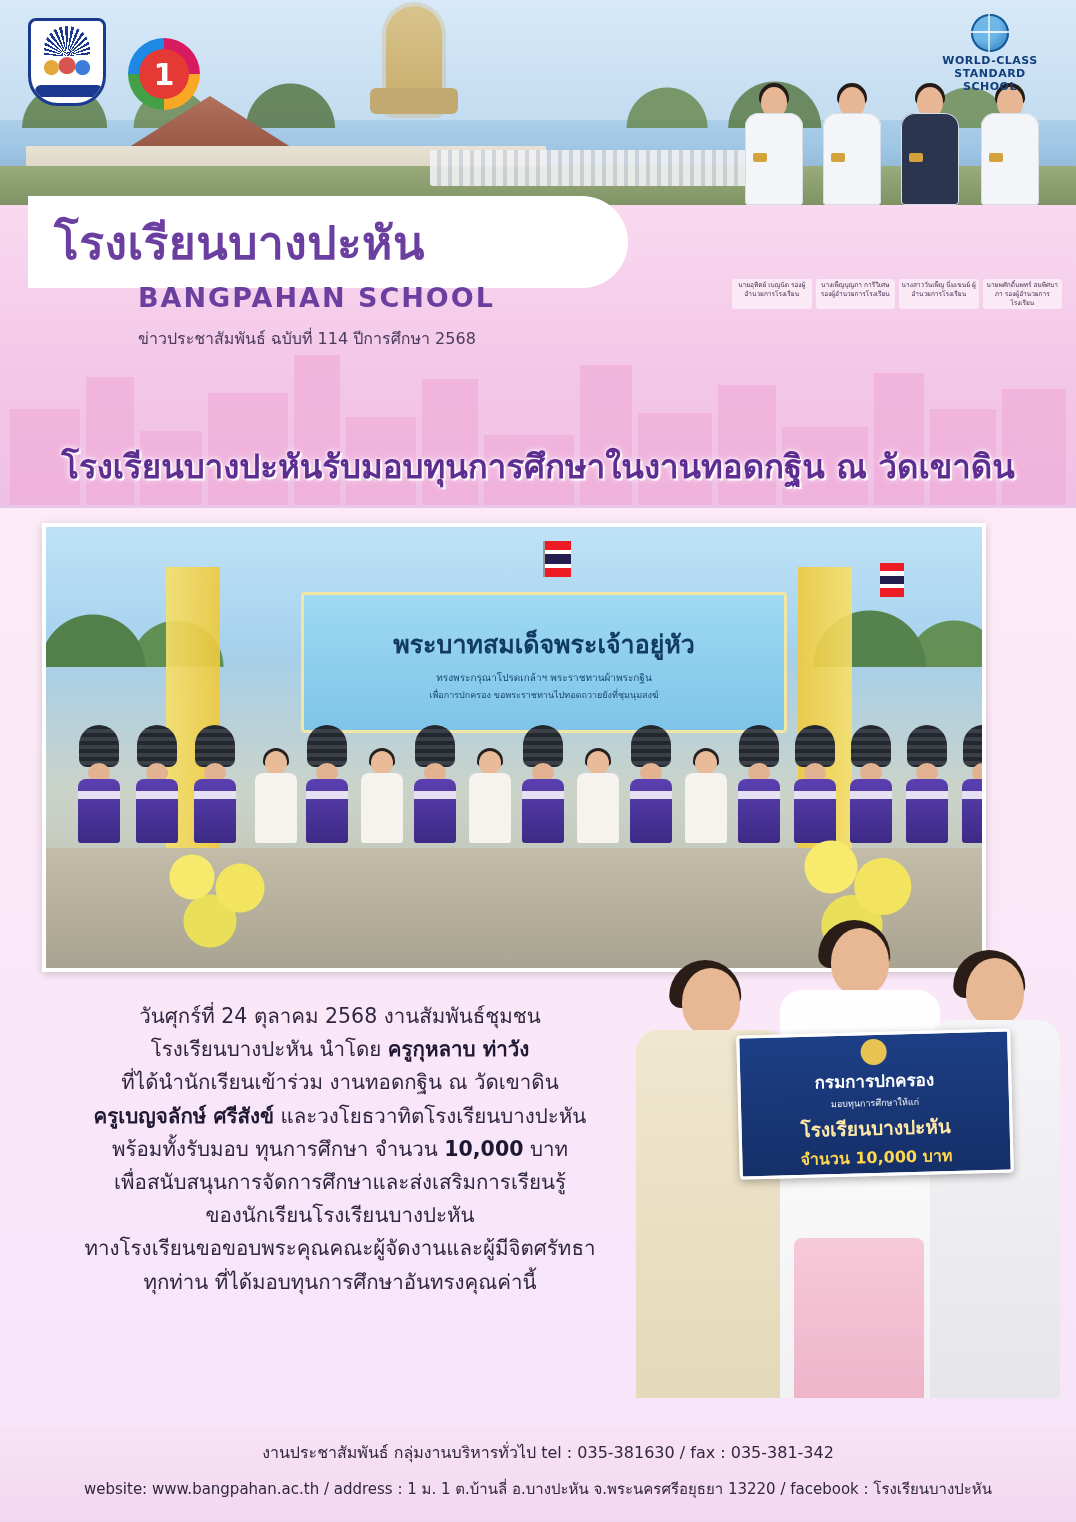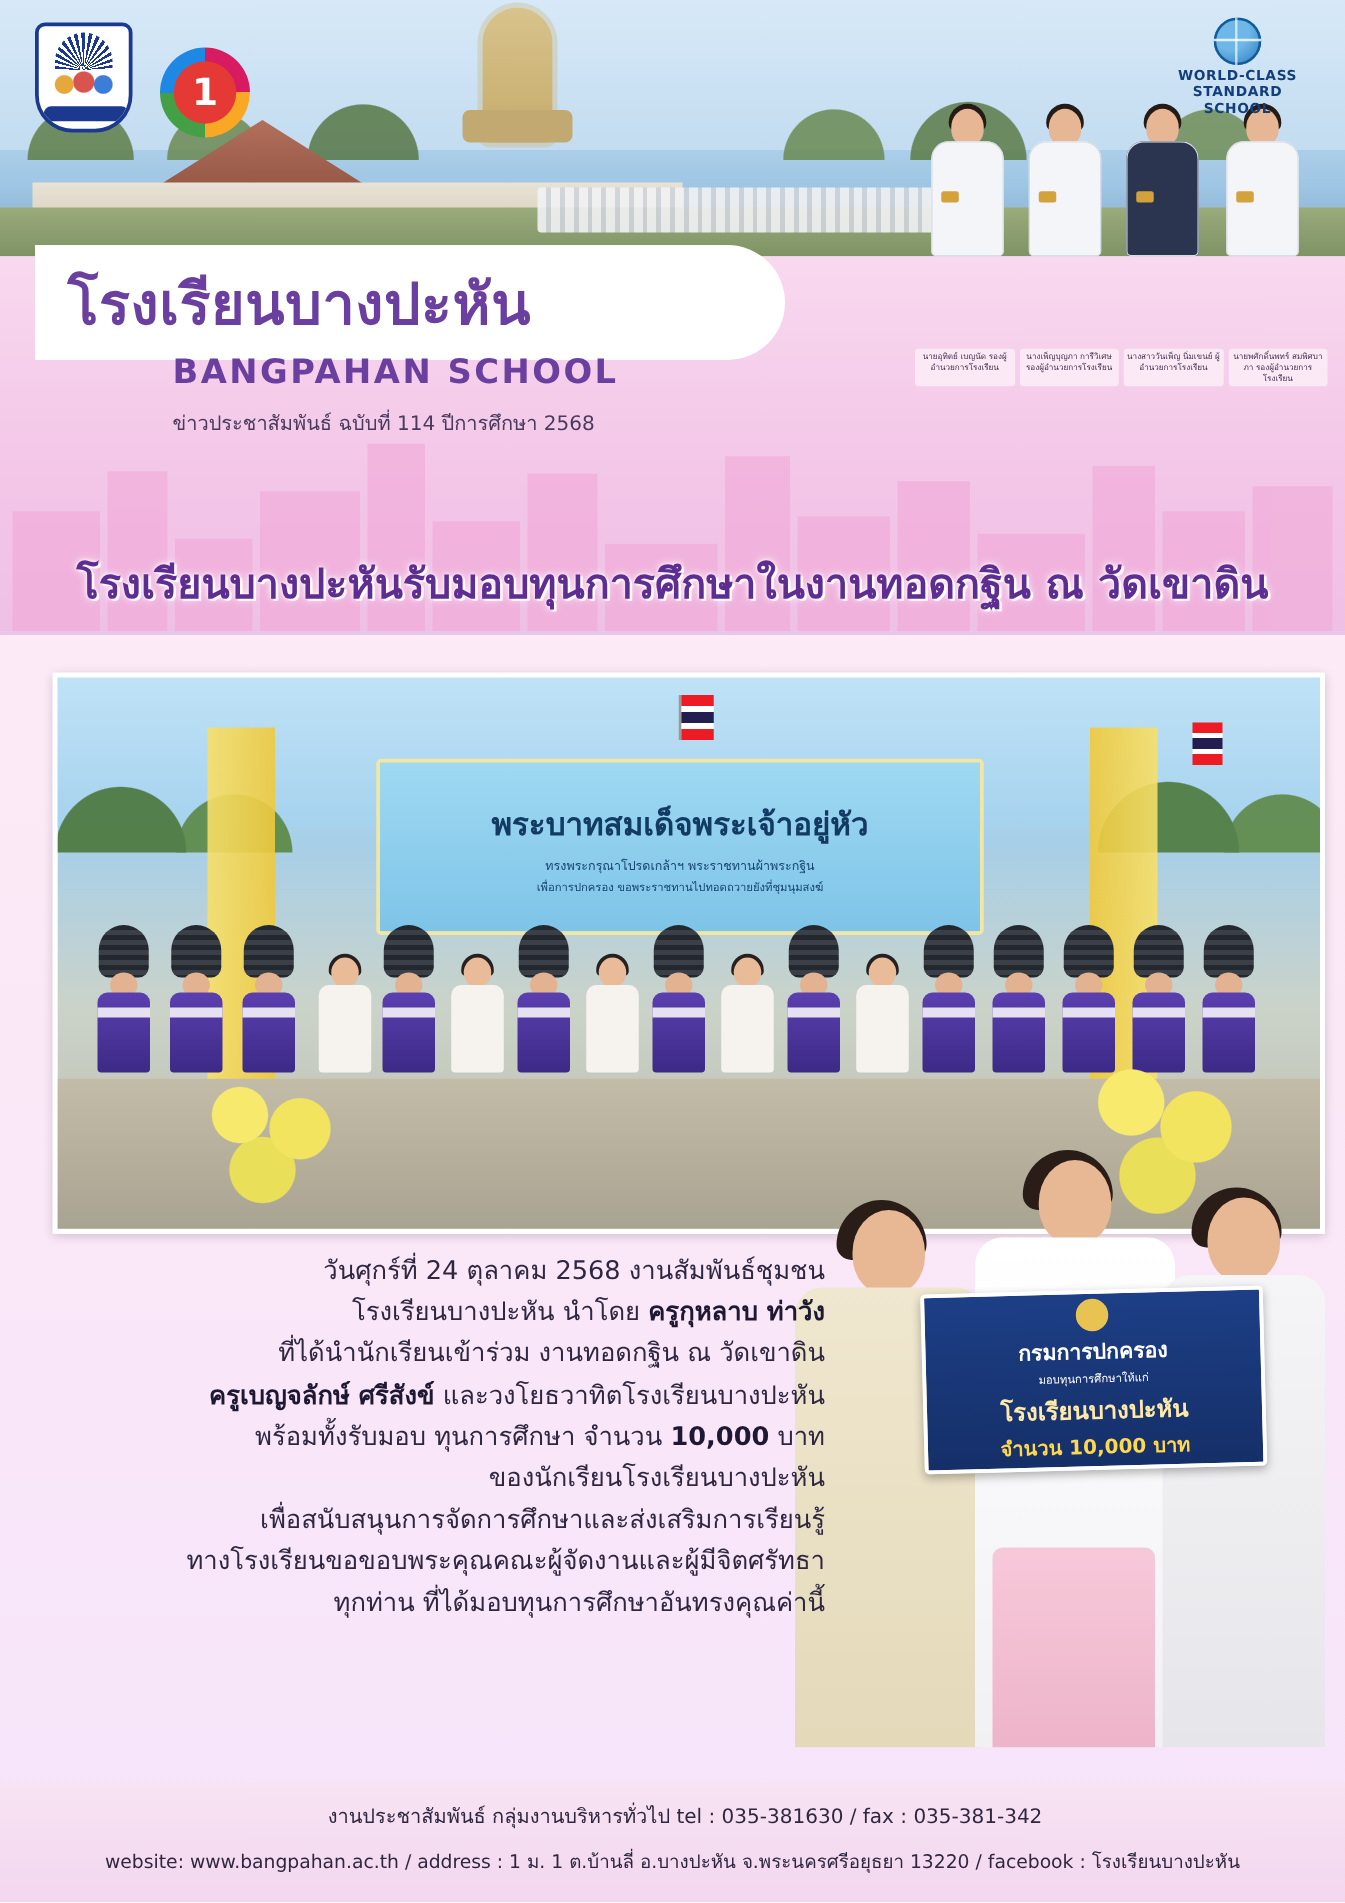--- a/index.html
+++ b/index.html
@@ -157,21 +157,21 @@
     position:absolute;left:138px;top:326px;font-size:16px;color:#4a3a5e;
   }
   .headline{
     position:absolute;left:0;top:440px;width:1076px;text-align:center;
     font-size:33px;font-weight:bold;color:#5e2d91;
     text-shadow:0 0 3px #ffffff,0 0 7px #ffffff,2px 2px 0 rgba(255,255,255,.9);
   }
 
   
   .photo-main{
-    position:absolute;left:42px;top:538px;width:1018px;height:449px;
+    position:absolute;left:42px;top:523px;width:944px;height:449px;
     border:4px solid #ffffff;box-sizing:border-box;overflow:hidden;
     background:linear-gradient(180deg,#bfe0f2 0%,#a7cfe8 30%,#cbd3c9 60%,#b9b8a8 100%);
     box-shadow:0 2px 8px rgba(0,0,0,.18);
   }
   .pm-sky{position:absolute;left:0;top:0;width:100%;height:120px;background:linear-gradient(180deg,#bfe2f6 0%,#a6d2ee 100%);}
   .pm-trees{position:absolute;left:0;top:30px;width:100%;height:110px;
     background:
       radial-gradient(circle at 5% 100%,#4f7b43 0 52px,transparent 53px),
       radial-gradient(circle at 14% 100%,#5e8c4c 0 46px,transparent 47px),
       radial-gradient(circle at 88% 100%,#527f45 0 56px,transparent 57px),
@@ -213,21 +213,21 @@
       radial-gradient(circle at 45% 70%,#eadf58 0 26px,transparent 27px);}
   .pm-flowers-r{position:absolute;right:60px;bottom:10px;width:140px;height:130px;
     background:
       radial-gradient(circle at 35% 30%,#f7ea6d 0 26px,transparent 27px),
       radial-gradient(circle at 72% 45%,#f3e45f 0 28px,transparent 29px),
       radial-gradient(circle at 50% 75%,#eadf58 0 30px,transparent 31px);}
 
   
   .body-text{
     position:absolute;left:20px;top:1000px;width:640px;
-    text-align:right;color:#2f2740;font-size:20.5px;line-height:1.62;
+    text-align:center;color:#2f2740;font-size:20.5px;line-height:1.62;
   }
   .body-text p{margin:0;}
   .body-text b{font-weight:bold;color:#1f1833;}
 
   
   .photo-people{
     position:absolute;right:16px;top:882px;width:430px;height:516px;overflow:hidden;
   }
   .pp-person{position:absolute;bottom:0;}
   .ppA{left:6px;width:150px;height:430px;}
@@ -527,22 +527,22 @@
       </div>
     </div>
   </div>
 
   <div class="body-text">
     <p>วันศุกร์ที่ 24 ตุลาคม 2568 งานสัมพันธ์ชุมชน</p>
     <p>โรงเรียนบางปะหัน นำโดย <b>ครูกุหลาบ ท่าวัง</b></p>
     <p>ที่ได้นำนักเรียนเข้าร่วม งานทอดกฐิน ณ วัดเขาดิน</p>
     <p><b>ครูเบญจลักษ์ ศรีสังข์</b> และวงโยธวาทิตโรงเรียนบางปะหัน</p>
     <p>พร้อมทั้งรับมอบ ทุนการศึกษา จำนวน <b>10,000</b> บาท</p>
+    <p>เพื่อสนับสนุนการจัดการศึกษาและส่งเสริมการเรียนรู้</p>
     <p>ของนักเรียนโรงเรียนบางปะหัน</p>
-    <p>เพื่อสนับสนุนการจัดการศึกษาและส่งเสริมการเรียนรู้</p>
     <p>ทางโรงเรียนขอขอบพระคุณคณะผู้จัดงานและผู้มีจิตศรัทธา</p>
     <p>ทุกท่าน ที่ได้มอบทุนการศึกษาอันทรงคุณค่านี้</p>
   </div>
 
   <div class="footer">
     <div class="f1">งานประชาสัมพันธ์ กลุ่มงานบริหารทั่วไป tel : 035-381630 / fax : 035-381-342</div>
     <div class="f2">website: www.bangpahan.ac.th / address : 1 ม. 1 ต.บ้านลี่ อ.บางปะหัน จ.พระนครศรีอยุธยา 13220 / facebook : โรงเรียนบางปะหัน</div>
   </div>
 
 </div>

